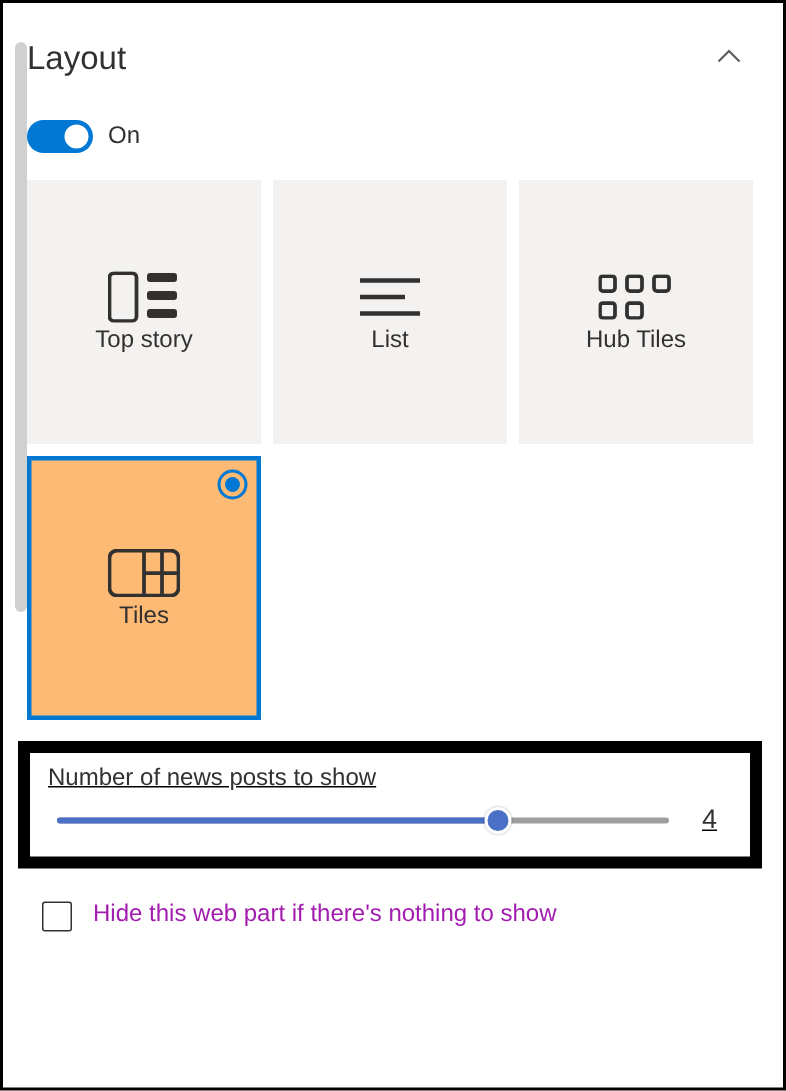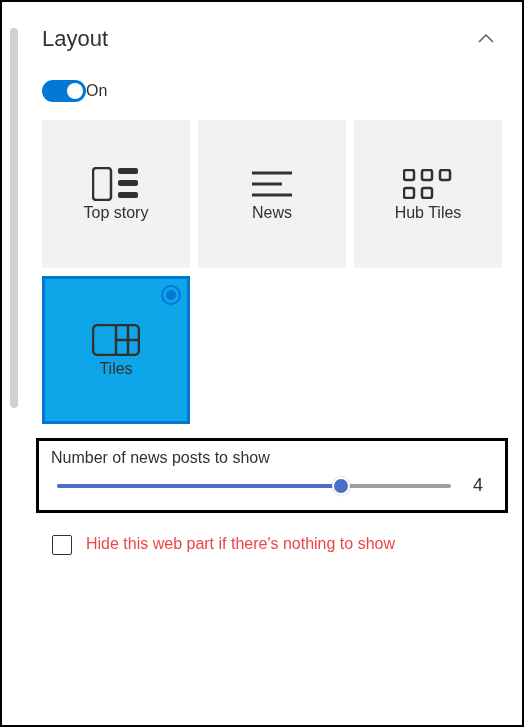--- a/index.html
+++ b/index.html
@@ -19,21 +19,21 @@
     .scroll-indicator {
       position: absolute;
       left: 8px;
       top: 26px;
       width: 8px;
       height: 380px;
       background: #d0d0d0;
       border-radius: 4px;
     }
     .container {
-      padding: 24px 20px 20px 40px;
+      padding: 24px 20px 20px 16px;
     }
     .section-header {
       display: flex;
       justify-content: space-between;
       align-items: center;
       margin-bottom: 28px;
       padding-right: 8px;
     }
     .section-title {
       font-size: 22px;
@@ -45,20 +45,21 @@
     }
     .toggle-label {
       font-weight: 600;
       font-size: 17px;
       color: #201f1e;
       margin-bottom: 10px;
     }
     .toggle-row {
       display: flex;
       align-items: center;
+      gap: 10px;
       margin-bottom: 18px;
     }
     .toggle {
       width: 44px;
       height: 22px;
       background: #0078d4;
       border-radius: 11px;
       position: relative;
       cursor: pointer;
     }
@@ -76,33 +77,33 @@
       color: #323130;
     }
     .layout-grid {
       display: grid;
       grid-template-columns: repeat(3, 1fr);
       gap: 8px;
       margin-bottom: 14px;
     }
     .layout-tile {
       background: #f3f2f1;
-      height: 148px;
+      height: 176px;
       display: flex;
       flex-direction: column;
       align-items: center;
       justify-content: center;
       gap: 2px;
       cursor: pointer;
       position: relative;
       border: 3px solid transparent;
     }
     .layout-tile.selected {
       border: 3px solid #0078d4;
-      background: #0ea5e9;
+      background: #fdba74;
     }
     .radio-indicator {
       position: absolute;
       top: 6px;
       right: 6px;
       width: 20px;
       height: 20px;
       border: 2px solid #0078d4;
       border-radius: 50%;
       display: flex;
@@ -121,24 +122,25 @@
       display: flex;
       align-items: center;
       justify-content: center;
     }
     .tile-label {
       font-size: 16px;
       color: #323130;
       text-align: center;
     }
     .highlight-box {
-      border: 3px solid #000000;
+      border: 8px solid #000000;
       padding: 8px 12px 14px 12px;
       margin-left: -6px;
       margin-right: -6px;
+      text-decoration: underline;
     }
     .slider-label {
       font-size: 16px;
       color: #323130;
       margin-bottom: 8px;
     }
     .slider-row {
       display: flex;
       align-items: center;
       gap: 22px;
@@ -188,21 +190,21 @@
       width: 20px;
       height: 20px;
       border: 1px solid #323130;
       border-radius: 2px;
       flex-shrink: 0;
       margin-top: 2px;
       cursor: pointer;
     }
     .checkbox-label {
       font-size: 16px;
-      color: #ef4444;
+      color: #a21caf;
       line-height: 1.35;
     }
   </style>
 </head>
 <body>
 
 <div class="scroll-indicator"></div>
 
 <div class="container">
 
@@ -237,21 +239,21 @@
     </div>
 
     <div class="layout-tile">
       <div class="tile-icon">
         <svg width="40" height="26" viewBox="0 0 40 26">
           <line x1="0" y1="2" x2="40" y2="2" stroke="#323130" stroke-width="3"></line>
           <line x1="0" y1="13" x2="30" y2="13" stroke="#323130" stroke-width="3"></line>
           <line x1="0" y1="24" x2="40" y2="24" stroke="#323130" stroke-width="3"></line>
         </svg>
       </div>
-      <div class="tile-label">News</div>
+      <div class="tile-label">List</div>
     </div>
 
 
     <div class="layout-tile">
       <div class="tile-icon">
         <svg width="50" height="30" viewBox="0 0 50 30">
           <rect x="1" y="1" width="10" height="10" rx="2" stroke="#323130" stroke-width="2.5" fill="none"></rect>
           <rect x="19" y="1" width="10" height="10" rx="2" stroke="#323130" stroke-width="2.5" fill="none"></rect>
           <rect x="1" y="19" width="10" height="10" rx="2" stroke="#323130" stroke-width="2.5" fill="none"></rect>
           <rect x="37" y="1" width="10" height="10" rx="2" stroke="#323130" stroke-width="2.5" fill="none"></rect>

